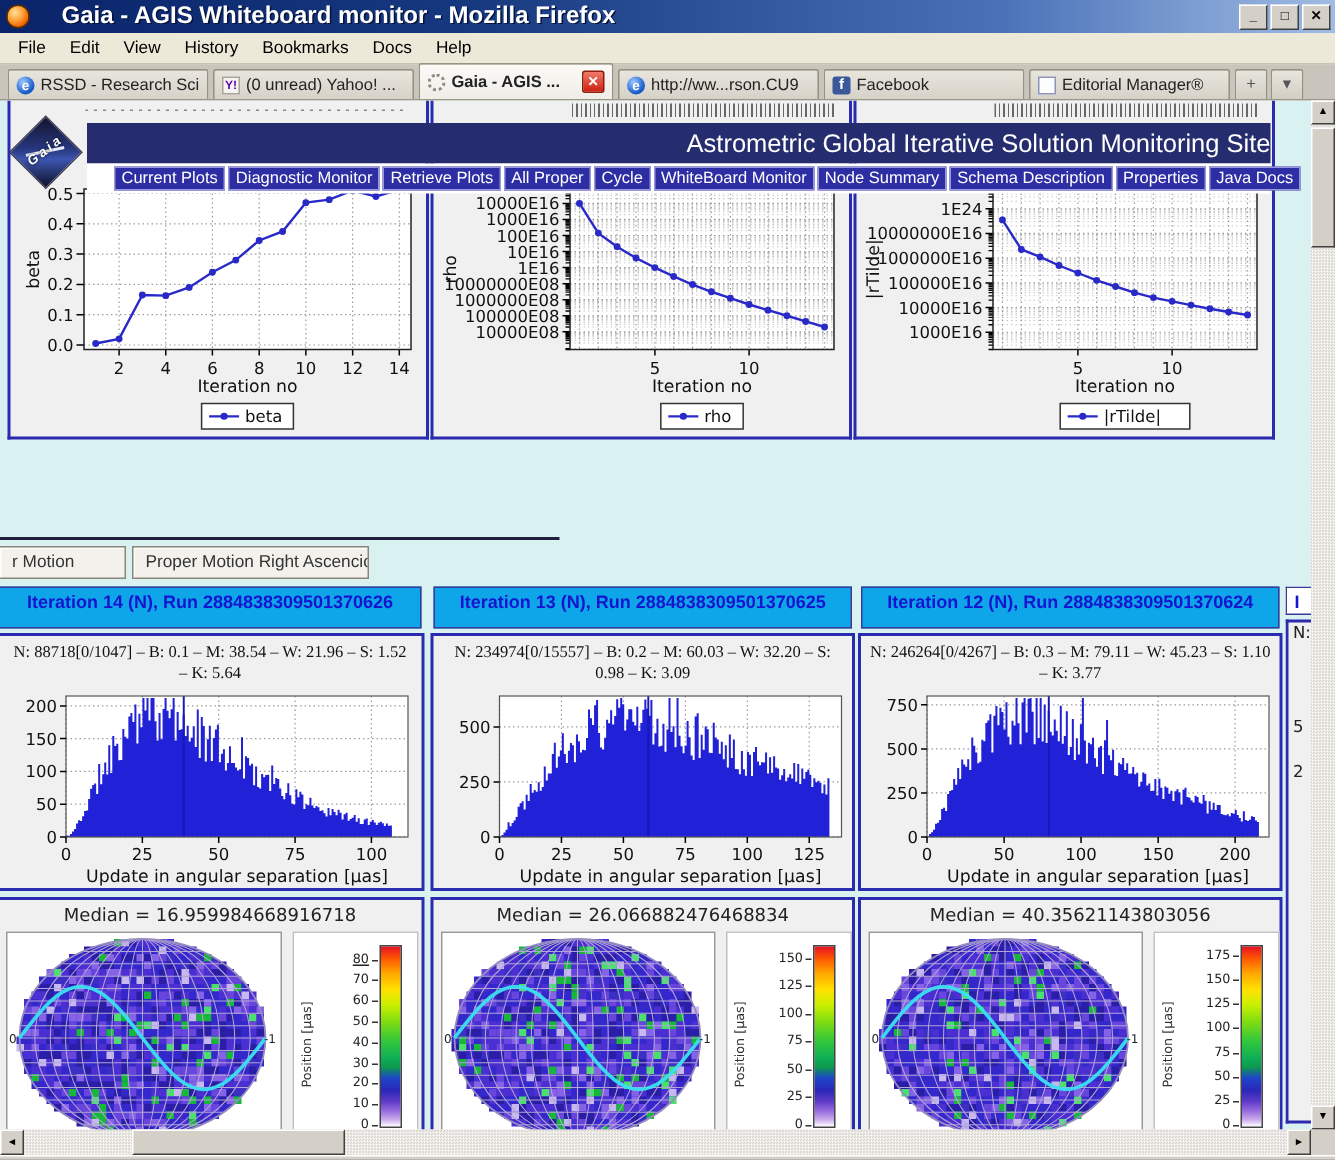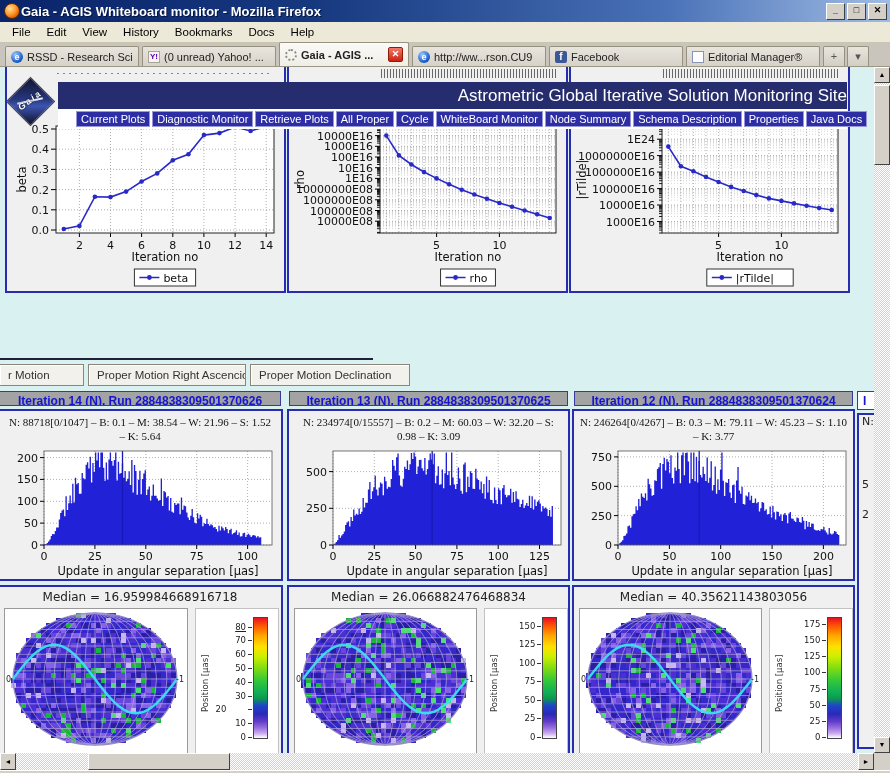--- a/index.html
+++ b/index.html
@@ -7,21 +7,21 @@
        font-family:"Liberation Sans",sans-serif;-webkit-user-select:none;user-select:none;}
   .window{position:absolute;inset:0;background:#d4d0c8;}
 
   
   .titlebar{position:absolute;left:0;top:0;width:890px;height:22px;
     background:linear-gradient(90deg,#0a246a 0%,#16387f 35%,#4a72b8 75%,#a0bce4 100%);
     display:flex;align-items:center;padding-left:4px;box-sizing:border-box;}
   .ff-icon{width:14px;height:14px;border-radius:50%;flex:0 0 14px;
     background:radial-gradient(circle at 35% 32%,#ffe09a 0%,#ff9a2e 45%,#e65c00 75%,#8a3500 100%);
     border:1px solid #5a2d00;}
-  .title-text{color:#fff;font-weight:bold;font-size:13px;margin-left:1px;flex:1;
+  .title-text{color:#fff;font-weight:bold;font-size:16px;margin-left:21px;flex:1;
     white-space:nowrap;overflow:hidden;text-shadow:1px 1px 0 #05123a;}
   .win-btns{display:flex;gap:2px;margin-right:3px;}
   .wbtn{width:17px;height:15px;background:#d4d0c8;border:1px solid;
     border-color:#fff #404040 #404040 #fff;font-size:9px;line-height:13px;
     text-align:center;color:#000;font-weight:bold;cursor:default;}
 
   
   .menubar{position:absolute;left:0;top:22px;width:890px;height:21px;background:#ece9d8;
     border-bottom:1px solid #c8c5b2;display:flex;align-items:center;padding-left:4px;box-sizing:border-box;}
   .menu-item{font-size:11.5px;color:#000;padding:2px 8px;}
@@ -71,21 +71,21 @@
     margin-right:2px;white-space:nowrap;}
 
   
   .divider-line{position:absolute;left:0;top:291px;width:373px;height:2px;background:#20203a;}
   .mtab{position:absolute;top:297px;height:22px;background:#f2f1ec;border:1px solid #8a877a;
     box-shadow:inset 1px 1px 0 #fff;font-size:11.5px;color:#333;line-height:21px;
     white-space:nowrap;overflow:hidden;box-sizing:border-box;padding:0 8px;}
 
   
   .iter-col{position:absolute;top:324px;width:283px;}
-  .iter-header{height:15px;margin:0 2px;background:#a3a3a3;border:1px solid #3a3a9a;
+  .iter-header{height:28px;margin:0 2px;background:#0ea5e9;border:1px solid #3a3a9a;
     color:#1515d0;font-weight:bold;font-size:12px;text-align:center;line-height:18px;
     white-space:nowrap;overflow:hidden;box-sizing:border-box;}
   .boxA{margin-top:3px;height:172px;border:2px solid #2b2bb0;background:#f0f0f0;box-sizing:border-box;}
   .stats{height:30px;padding:4px 6px 0;font-family:Liberation Serif, serif;font-size:11px;
     line-height:14px;text-align:center;color:#111;}
   .hist{display:block;margin:2px auto 0;}
   .boxB{margin-top:4px;height:192px;border:2px solid #2b2bb0;background:#f0f0f0;box-sizing:border-box;}
   .median{height:16px;padding-top:3px;text-align:center;font-family:"DejaVu Sans",sans-serif;
     font-size:12px;color:#222;white-space:nowrap;overflow:hidden;}
   .map-row{display:flex;padding-left:5px;margin-top:2px;}
@@ -668,21 +668,20 @@
       <span class="nav-btn">Node Summary</span>
       <span class="nav-btn">Schema Description</span>
       <span class="nav-btn">Properties</span>
       <span class="nav-btn">Java Docs</span>
     </div>
 
     <div class="divider-line"></div>
 
     <div class="mtab" style="left:0;width:84px;border-left:none;">r Motion</div>
     <div class="mtab" style="left:88px;width:158px;">Proper Motion Right Ascencion</div>
-    <div class="mtab" style="left:250px;width:160px;">Proper Motion Declination</div>
 
     <div class="iter-col" style="left:-3px;width:286px;">
       <div class="iter-header">Iteration 14 (N), Run 2884838309501370626</div>
       <div class="boxA">
         <div class="stats">N: 88718[0/1047] – B: 0.1 – M: 38.54 – W: 21.96 – S: 1.52 – K: 5.64</div>
         <svg class="hist" width="272" height="133" viewBox="0 0 272 133">
             <rect x="40" y="4" width="228" height="94" fill="#fff"></rect>
             <line x1="40" y1="98.0" x2="268" y2="98.0" stroke="#9a9a9a" stroke-width="0.8" stroke-dasharray="1,2"></line>
             <line x1="40" y1="76.1" x2="268" y2="76.1" stroke="#9a9a9a" stroke-width="0.8" stroke-dasharray="1,2"></line>
             <line x1="40" y1="54.3" x2="268" y2="54.3" stroke="#9a9a9a" stroke-width="0.8" stroke-dasharray="1,2"></line>
@@ -1408,21 +1407,21 @@
               </svg>
           </div>
           <div class="cbar">
             <span class="cbar-axis-label">Position [µas]</span>
             <div class="cbar-grad"></div>
           <div class="cbar-tick-mark" style="top: 128px;"></div>
               <span class="cbar-tick-label" style="top: 123px;">0</span>
               <div class="cbar-tick-mark" style="top: 114.207px;"></div>
               <span class="cbar-tick-label" style="top: 109.207px;">10</span>
               <div class="cbar-tick-mark" style="top: 100.414px;"></div>
-              <span class="cbar-tick-label" style="top: 95.4138px; text-align: center;">20</span>
+              <span class="cbar-tick-label" style="top: 95.4138px;">20</span>
               <div class="cbar-tick-mark" style="top: 86.6207px;"></div>
               <span class="cbar-tick-label" style="top: 81.6207px;">30</span>
               <div class="cbar-tick-mark" style="top: 72.8276px;"></div>
               <span class="cbar-tick-label" style="top: 67.8276px;">40</span>
               <div class="cbar-tick-mark" style="top: 59.0345px;"></div>
               <span class="cbar-tick-label" style="top: 54.0345px;">50</span>
               <div class="cbar-tick-mark" style="top: 45.2414px;"></div>
               <span class="cbar-tick-label" style="top: 40.2414px;">60</span>
               <div class="cbar-tick-mark" style="top: 31.4483px;"></div>
               <span class="cbar-tick-label" style="top: 26.4483px;">70</span>

